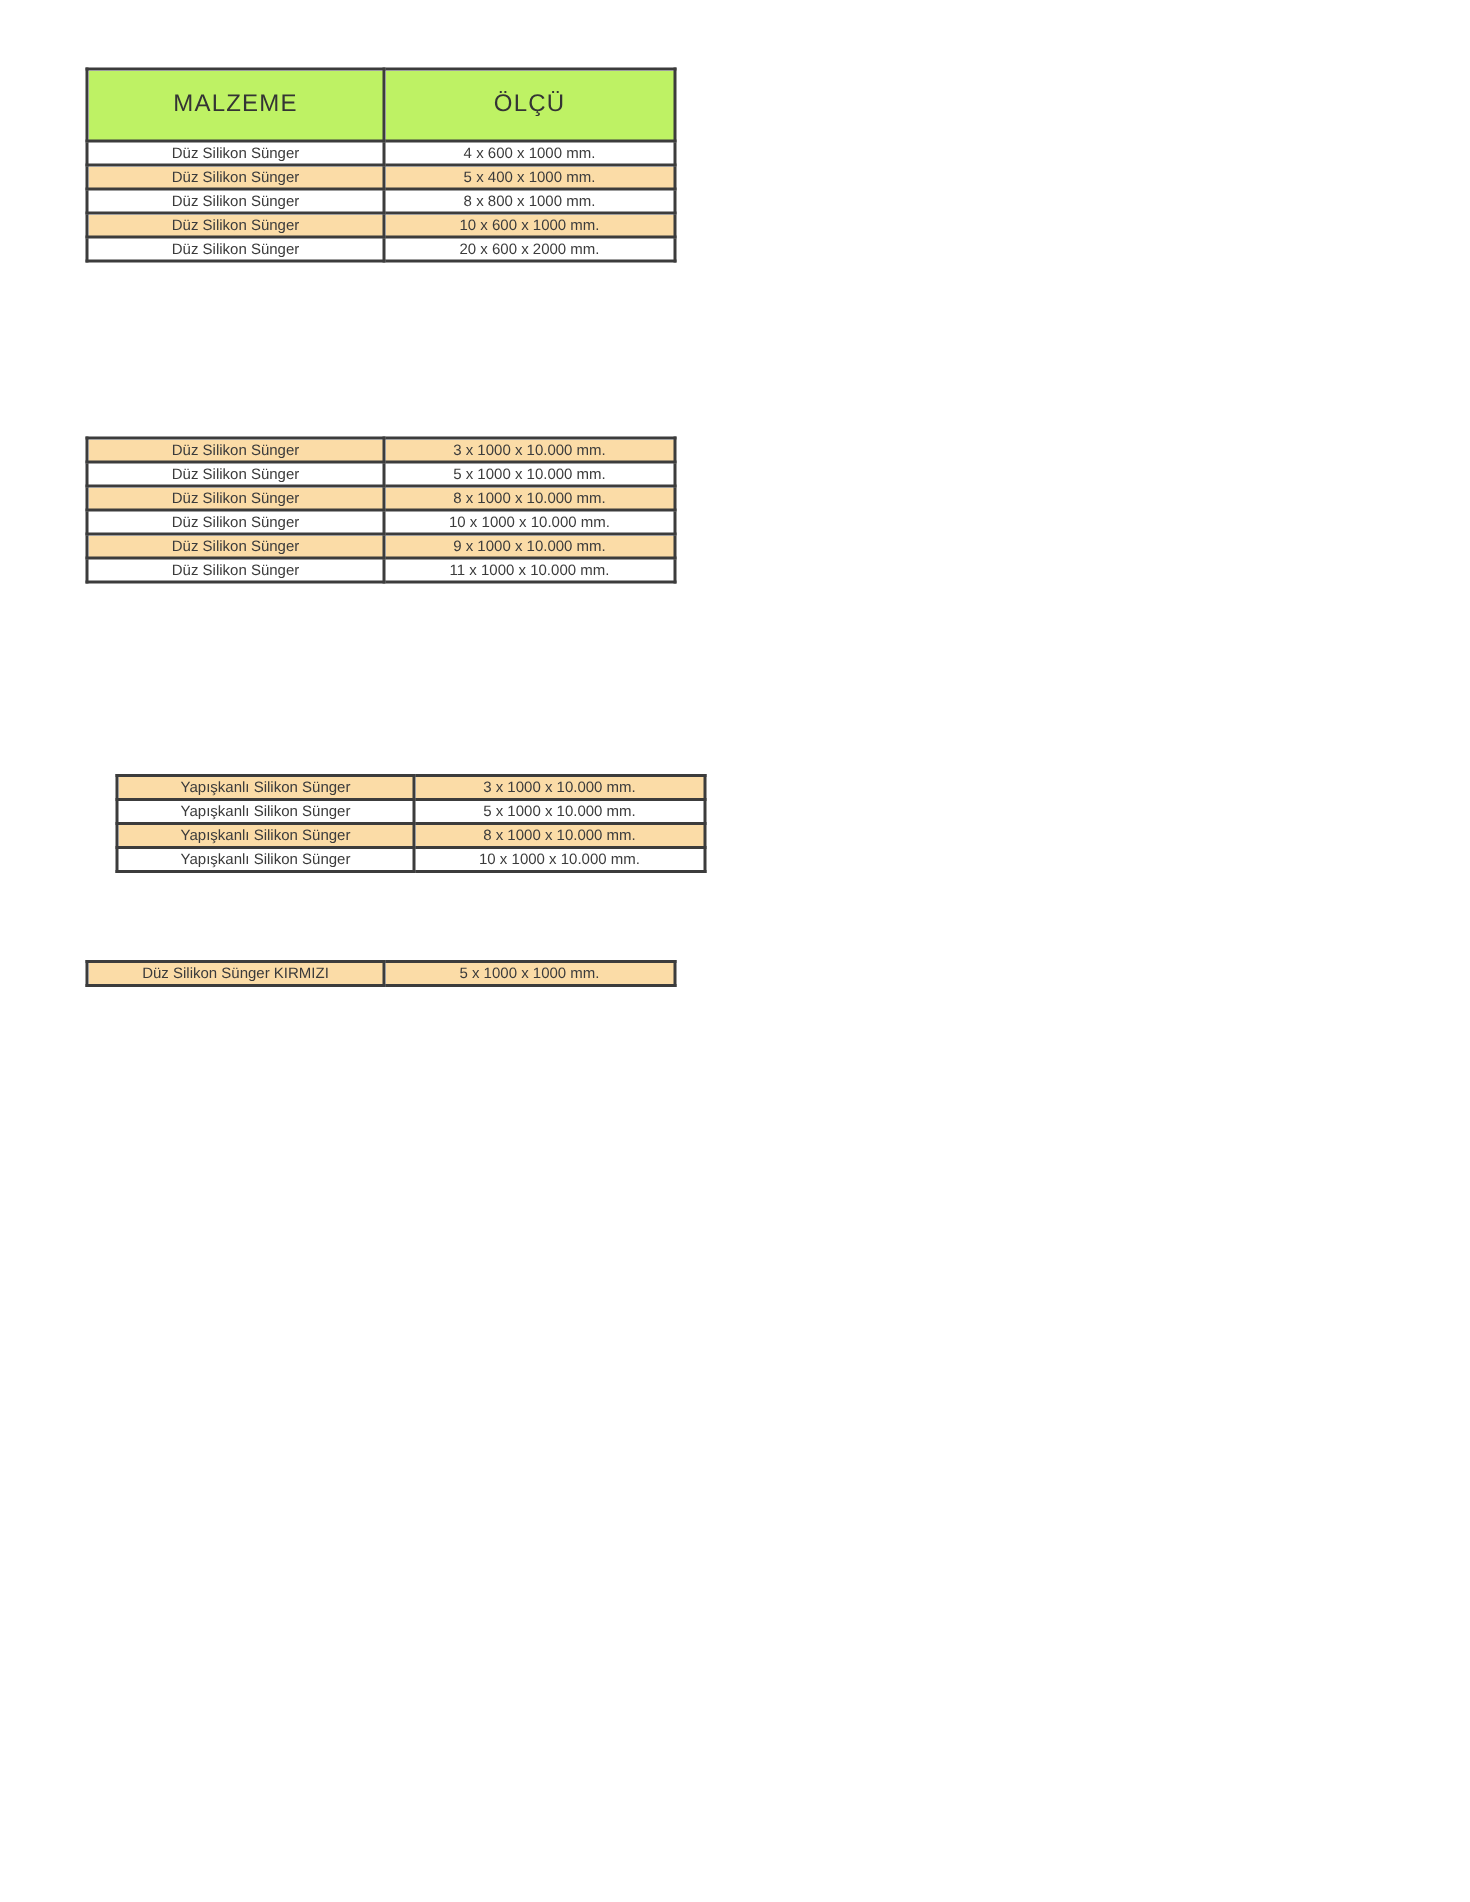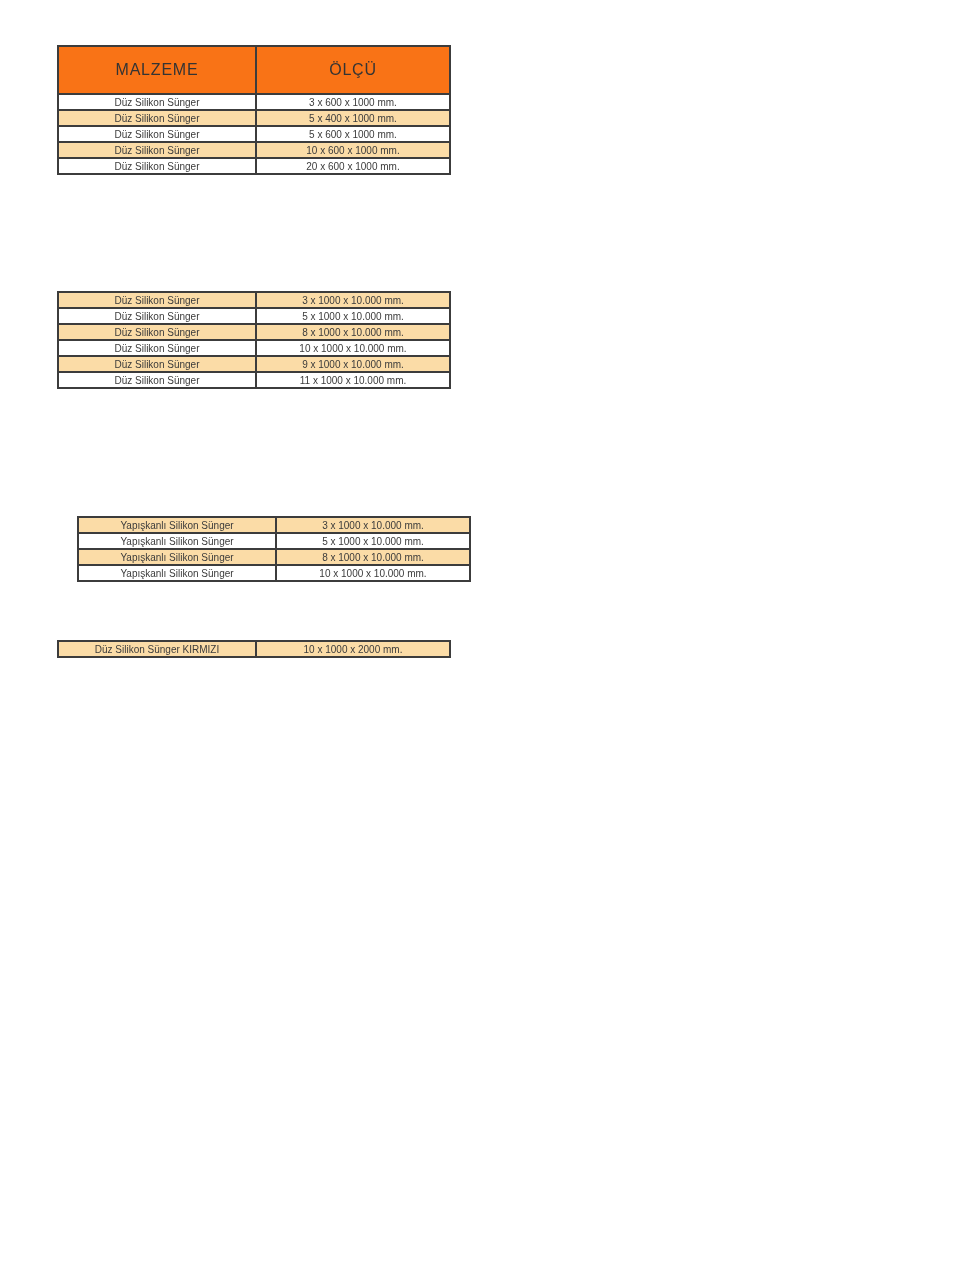--- a/index.html
+++ b/index.html
@@ -27,21 +27,21 @@
   table.price-table td {
     border: 2px solid #3c3c3c;
     text-align: center;
     vertical-align: middle;
     padding: 0 4px;
     white-space: nowrap;
     overflow: hidden;
   }
   table.price-table th {
     height: 48px;
-    background: #f97316;
+    background: #bef264;
     font-size: 16px;
     font-weight: normal;
     letter-spacing: 0.8px;
     color: #343434;
   }
   table.price-table td {
     height: 16px;
     font-size: 10px;
     background: #ffffff;
   }
@@ -63,37 +63,37 @@
     </colgroup>
   <thead>
     <tr>
       <th>MALZEME</th>
       <th>ÖLÇÜ</th>
     </tr>
   </thead>
   <tbody>
     <tr>
       <td>Düz Silikon Sünger</td>
-      <td>3 x 600 x 1000 mm.</td>
+      <td>4 x 600 x 1000 mm.</td>
     </tr>
     <tr class="alt">
       <td>Düz Silikon Sünger</td>
       <td>5 x 400 x 1000 mm.</td>
     </tr>
     <tr>
       <td>Düz Silikon Sünger</td>
-      <td>5 x 600 x 1000 mm.</td>
+      <td>8 x 800 x 1000 mm.</td>
     </tr>
     <tr class="alt">
       <td>Düz Silikon Sünger</td>
       <td>10 x 600 x 1000 mm.</td>
     </tr>
     <tr>
       <td>Düz Silikon Sünger</td>
-      <td>20 x 600 x 1000 mm.</td>
+      <td>20 x 600 x 2000 mm.</td>
     </tr>
   </tbody>
 </table>
 
 <table id="table-2" class="price-table">
   <colgroup>
       <col class="col-material">
       <col class="col-size">
     </colgroup>
   <tbody>
@@ -150,16 +150,16 @@
 </table>
 
 <table id="table-4" class="price-table">
   <colgroup>
       <col class="col-material">
       <col class="col-size">
     </colgroup>
   <tbody>
     <tr class="alt">
       <td>Düz Silikon Sünger KIRMIZI</td>
-      <td>10 x 1000 x 2000 mm.</td>
+      <td>5 x 1000 x 1000 mm.</td>
     </tr>
   </tbody>
 </table>
 
 </body></html>

